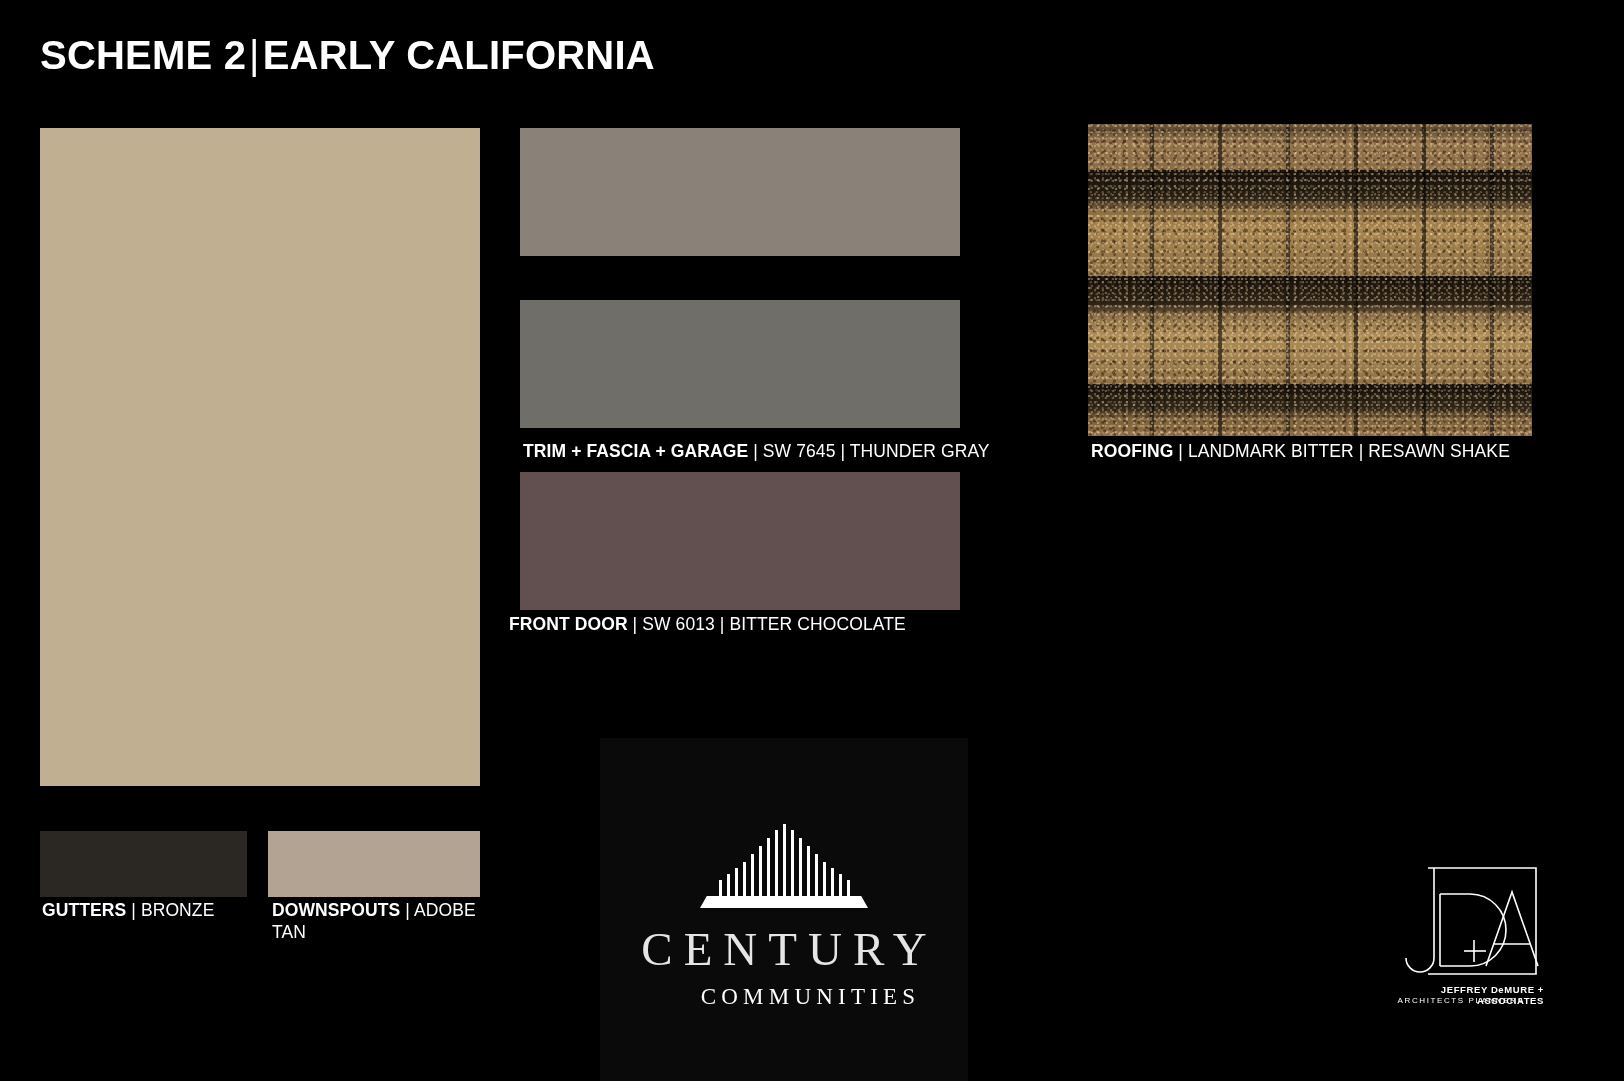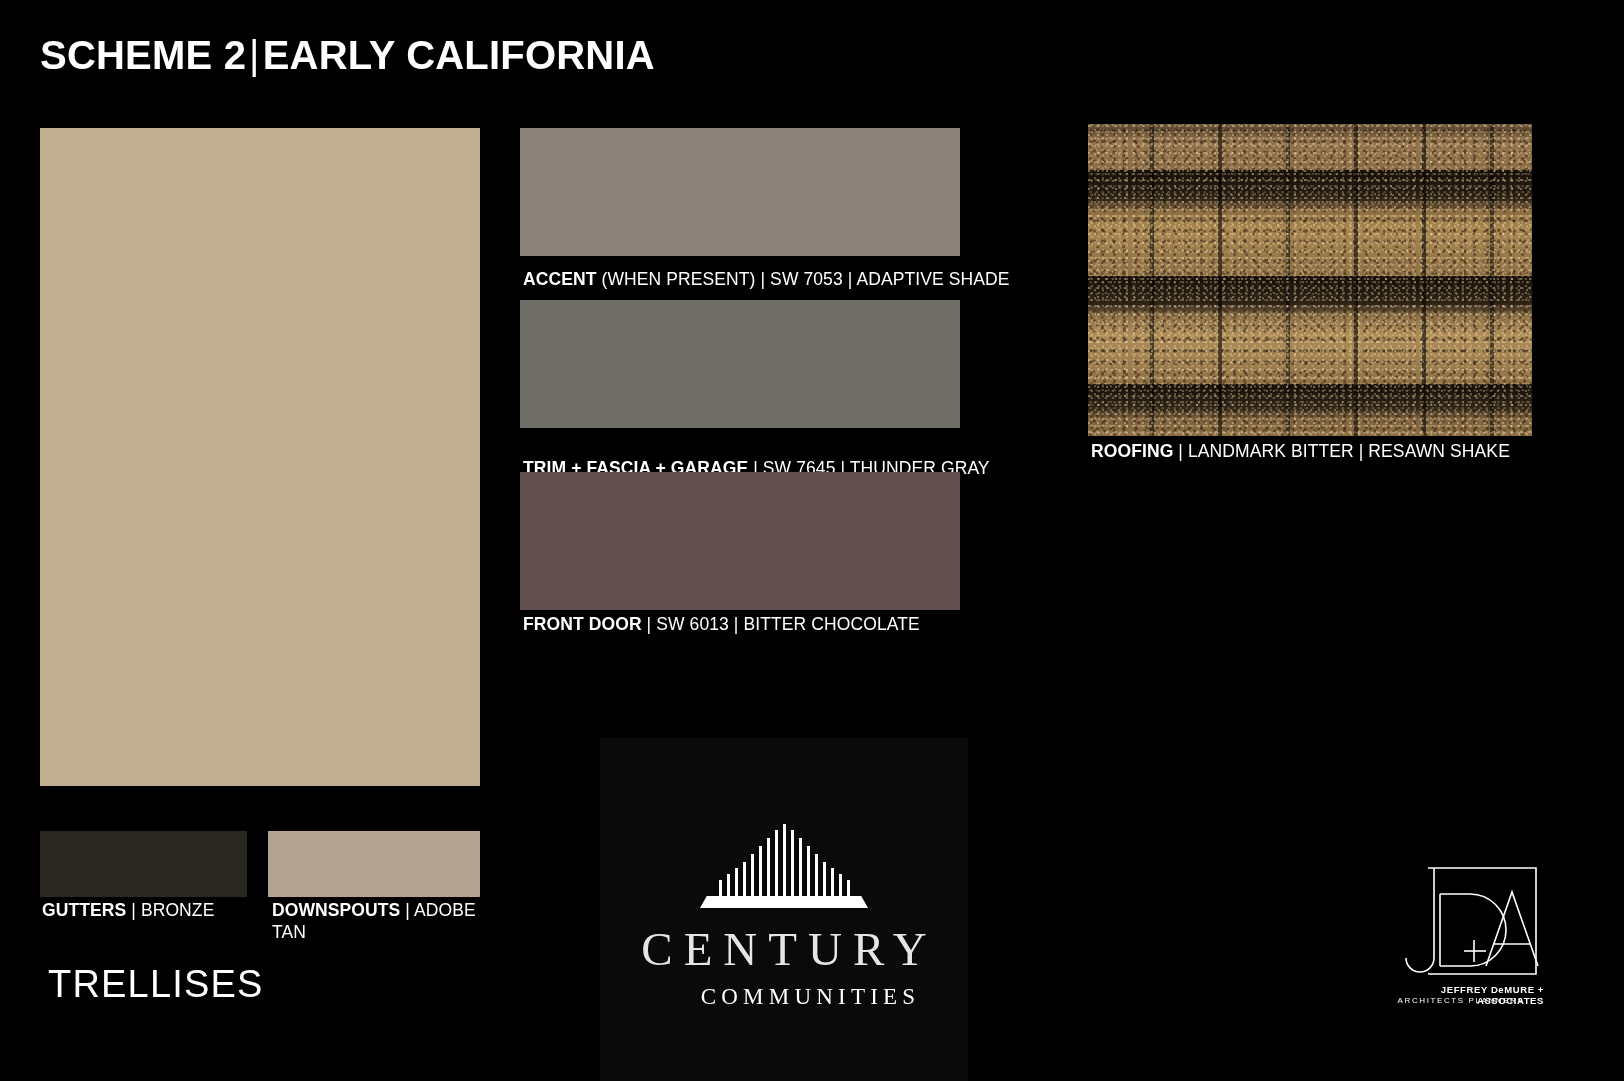--- a/index.html
+++ b/index.html
@@ -61,27 +61,27 @@
   .sw-accent {
     position: absolute; left: 520px; top: 128px;
     width: 440px; height: 128px; background: #8a8278;
   }
   .cap-accent { position: absolute; left: 523px; top: 268px; width: 520px; }
 
   .sw-trim {
     position: absolute; left: 520px; top: 300px;
     width: 440px; height: 128px; background: #6f6e68;
   }
-  .cap-trim { position: absolute; left: 523px; top: 440px; width: 520px; margin-top: 17px; }
+  .cap-trim { position: absolute; left: 523px; top: 440px; width: 520px; }
 
   .sw-door {
     position: absolute; left: 520px; top: 472px;
     width: 440px; height: 138px; background: #61504f;
   }
-  .cap-door { position: absolute; left: 523px; top: 613px; width: 520px; }
+  .cap-door { position: absolute; left: 509px; top: 613px; width: 520px; }
 
   
   .sw-roof {
     position: absolute; left: 1088px; top: 124px;
     width: 444px; height: 312px;
     background: #7c6040;
     overflow: hidden;
   }
   .cap-roof { position: absolute; left: 1091px; top: 440px; width: 520px; }
 
@@ -188,28 +188,22 @@
     <span class="b">GUTTERS</span>
     <span class="n">| BRONZE</span>
   </div>
 
   <div class="sw-downspouts" style="background: rgb(178, 163, 146);"></div>
   <div class="caption cap-downspouts">
     <span class="b">DOWNSPOUTS</span>
     <span class="n">| ADOBE TAN</span>
   </div>
 
-  <div class="trellises">TRELLISES</div>
 
   <div class="sw-accent" style="background: rgb(138, 130, 120);"></div>
-  <div class="caption cap-accent">
-    <span class="b">ACCENT</span>
-    <span class="n">(WHEN PRESENT)</span>
-    <span class="n">| SW 7053 | ADAPTIVE SHADE</span>
-  </div>
 
   <div class="sw-trim" style="background: rgb(111, 110, 104);"></div>
   <div class="caption cap-trim">
     <span class="b">TRIM + FASCIA + GARAGE</span>
     <span class="n">| SW 7645 | THUNDER GRAY</span>
   </div>
 
   <div class="sw-door" style="background: rgb(97, 80, 79);"></div>
   <div class="caption cap-door">
     <span class="b">FRONT DOOR</span>

